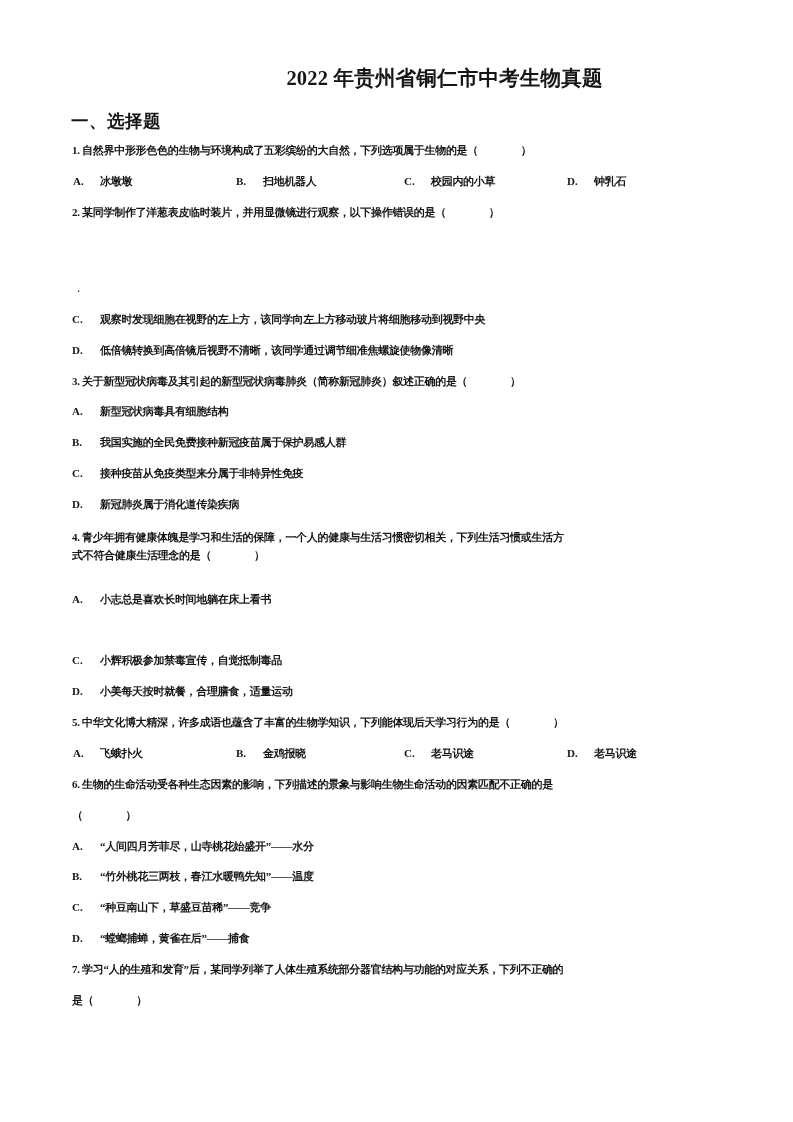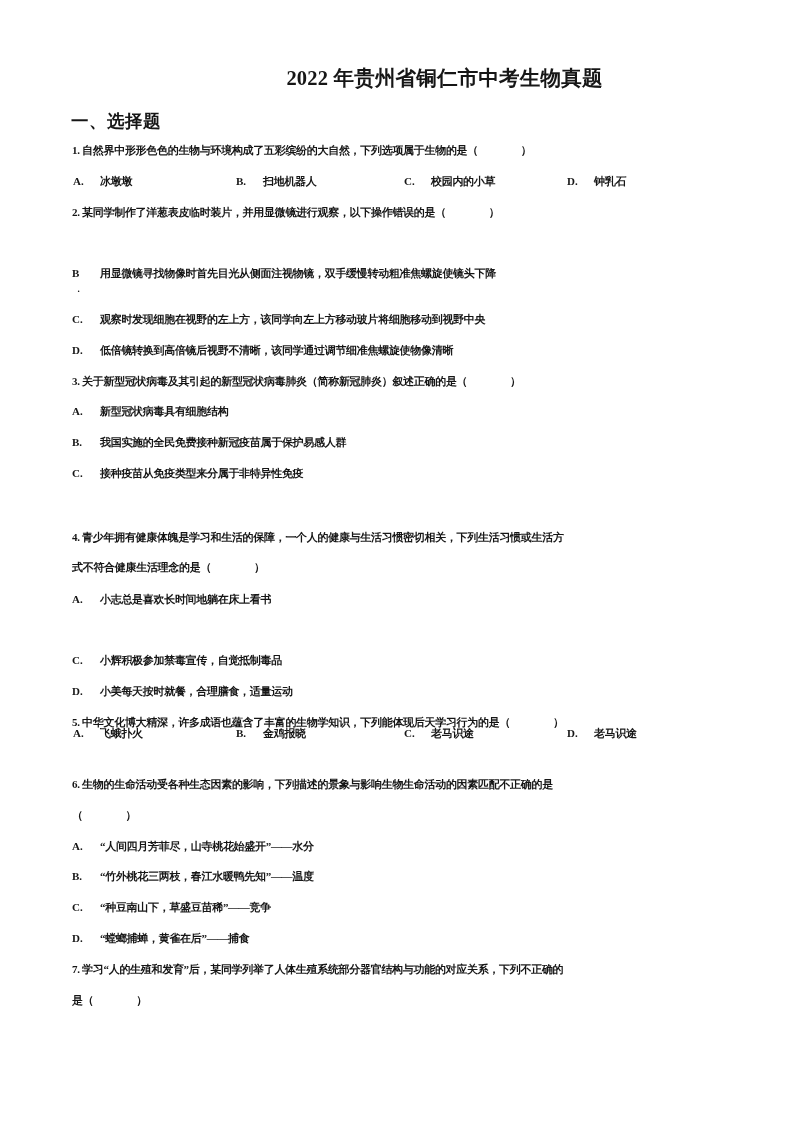--- a/index.html
+++ b/index.html
@@ -66,38 +66,38 @@
 
   <div class="t" style="top:140px">1. 自然界中形形色色的生物与环境构成了五彩缤纷的大自然，下列选项属于生物的是（　　　　）</div>
   <div class="t optrow" style="top:171px">
     <span class="col c1"><span class="ol">A.</span><span>冰墩墩</span></span>
     <span class="col c2"><span class="ol">B.</span><span>扫地机器人</span></span>
     <span class="col c3"><span class="ol">C.</span><span>校园内的小草</span></span>
     <span class="col c4"><span class="ol">D.</span><span>钟乳石</span></span>
   </div>
 
   <div class="t" style="top:202px">2. 某同学制作了洋葱表皮临时装片，并用显微镜进行观察，以下操作错误的是（　　　　）</div>
-  <div class="t" style="top:263px"><span class="ol">B</span><span>用显微镜寻找物像时首先目光从侧面注视物镜，双手缓慢转动粗准焦螺旋使镜头下降</span></div>
   <div class="stray">.</div>
   <div class="t" style="top:309px"><span class="ol">C.</span><span>观察时发现细胞在视野的左上方，该同学向左上方移动玻片将细胞移动到视野中央</span></div>
   <div class="t" style="top:340px"><span class="ol">D.</span><span>低倍镜转换到高倍镜后视野不清晰，该同学通过调节细准焦螺旋使物像清晰</span></div>
 
   <div class="t" style="top:371px">3. 关于新型冠状病毒及其引起的新型冠状病毒肺炎（简称新冠肺炎）叙述正确的是（　　　　）</div>
   <div class="t" style="top:401px"><span class="ol">A.</span><span>新型冠状病毒具有细胞结构</span></div>
   <div class="t" style="top:432px"><span class="ol">B.</span><span>我国实施的全民免费接种新冠疫苗属于保护易感人群</span></div>
   <div class="t" style="top:463px"><span class="ol">C.</span><span>接种疫苗从免疫类型来分属于非特异性免疫</span></div>
+  <div class="t" style="top:494px"><span class="ol">D.</span><span>新冠肺炎属于消化道传染疾病</span></div>
 
   <div class="t" style="top:527px">4. 青少年拥有健康体魄是学习和生活的保障，一个人的健康与生活习惯密切相关，下列生活习惯或生活方</div>
-  <div class="t" style="top:557px">式不符合健康生活理念的是（　　　　）</div>
+  <div class="t" style="top:545px">式不符合健康生活理念的是（　　　　）</div>
   <div class="t" style="top:589px"><span class="ol">A.</span><span>小志总是喜欢长时间地躺在床上看书</span></div>
   <div class="t" style="top:681px"><span class="ol">D.</span><span>小美每天按时就餐，合理膳食，适量运动</span></div>
   <div class="t" style="top:650px"><span class="ol">C.</span><span>小辉积极参加禁毒宣传，自觉抵制毒品</span></div>
 
   <div class="t" style="top:712px">5. 中华文化博大精深，许多成语也蕴含了丰富的生物学知识，下列能体现后天学习行为的是（　　　　）</div>
-  <div class="t optrow" style="top:723px">
+  <div class="t optrow" style="top:743px">
     <span class="col c1"><span class="ol">A.</span><span>飞蛾扑火</span></span>
     <span class="col c2"><span class="ol">B.</span><span>金鸡报晓</span></span>
     <span class="col c3"><span class="ol">C.</span><span>老马识途</span></span>
     <span class="col c4"><span class="ol">D.</span><span>老马识途</span></span>
   </div>
 
   <div class="t" style="top:774px">6. 生物的生命活动受各种生态因素的影响，下列描述的景象与影响生物生命活动的因素匹配不正确的是</div>
   <div class="t" style="top:805px">（　　　　）</div>
   <div class="t" style="top:836px"><span class="ol">A.</span><span>“人间四月芳菲尽，山寺桃花始盛开”——水分</span></div>
   <div class="t" style="top:866px"><span class="ol">B.</span><span>“竹外桃花三两枝，春江水暖鸭先知”——温度</span></div>

